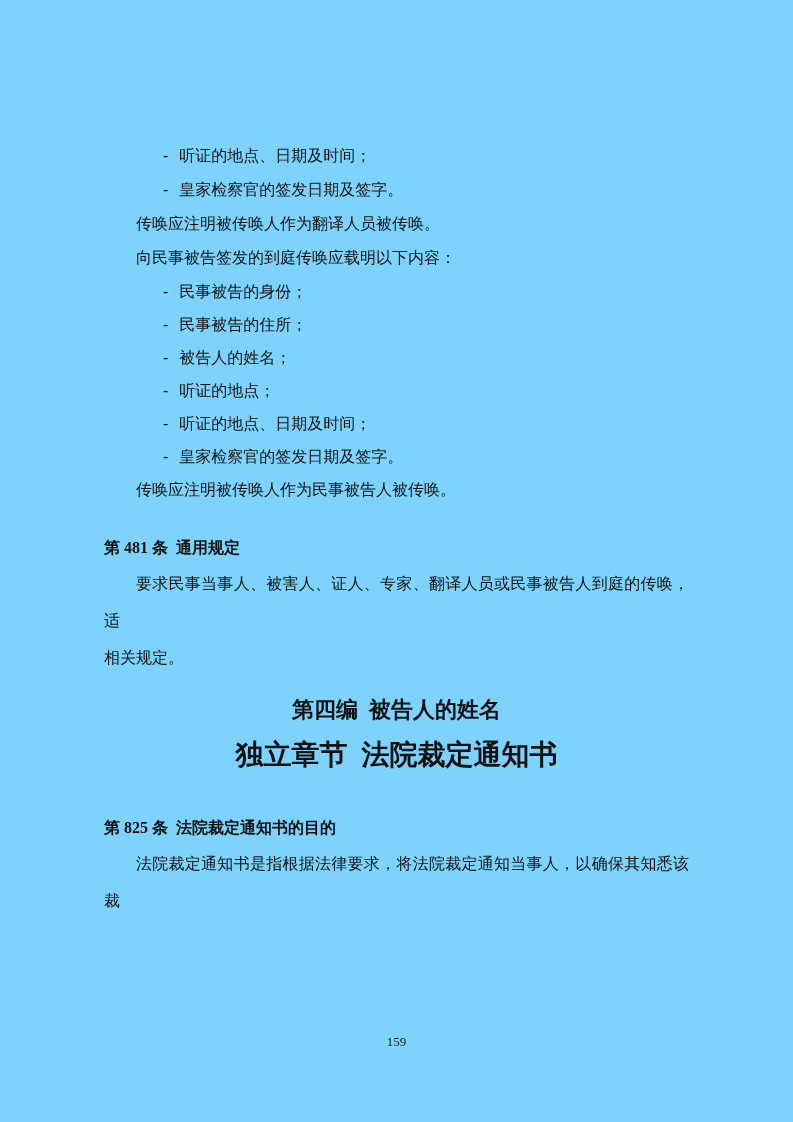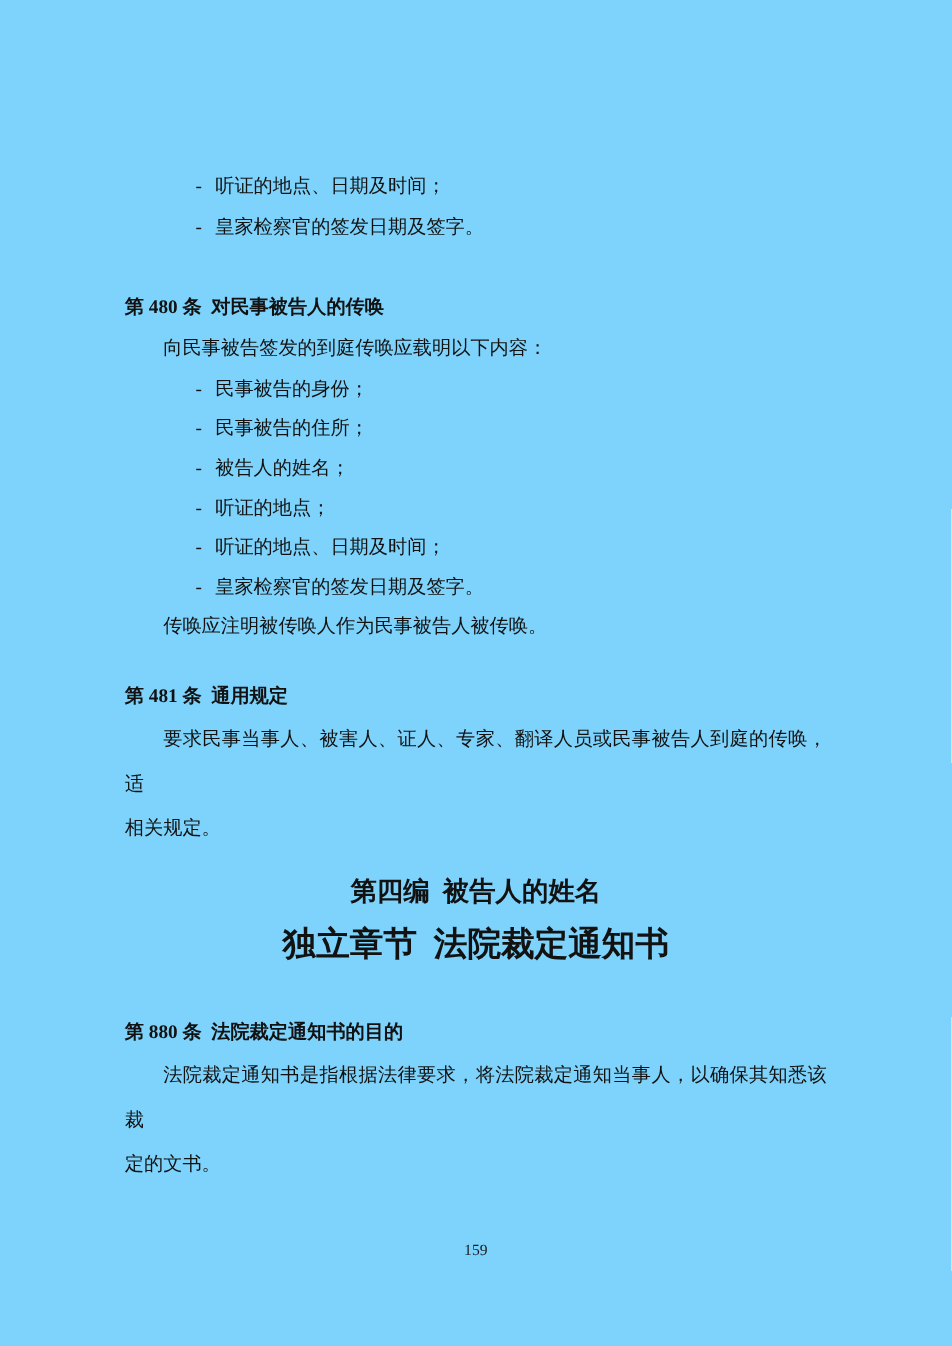--- a/index.html
+++ b/index.html
@@ -79,22 +79,22 @@
 
 <div class="page">
   <div class="content">
 
     <div class="li">
       <span class="dash">-</span><span>听证的地点、日期及时间；</span>
     </div>
     <div class="li">
       <span class="dash">-</span><span>皇家检察官的签发日期及签字。</span>
     </div>
+    <div class="note">传唤应注明被传唤人作为翻译人员被传唤。</div>
 
-    <div class="art-heading h480">第 480 条  对民事被告人的传唤</div>
     <div class="intro">向民事被告签发的到庭传唤应载明以下内容：</div>
     <div class="li tight">
       <span class="dash">-</span><span>民事被告的身份；</span>
     </div>
     <div class="li tight">
       <span class="dash">-</span><span>民事被告的住所；</span>
     </div>
     <div class="li tight">
       <span class="dash">-</span><span>被告人的姓名；</span>
     </div>
@@ -111,22 +111,21 @@
 
     <div class="art-heading h481">第 481 条  通用规定</div>
     <div>
       <div class="pline first">要求民事当事人、被害人、证人、专家、翻译人员或民事被告人到庭的传唤，适</div>
       <div class="pline last">相关规定。</div>
     </div>
 
     <div class="part-heading">第四编  被告人的姓名</div>
     <div class="chapter-heading">独立章节  法院裁定通知书</div>
 
-    <div class="art-heading h482">第 880 条  法院裁定通知书的目的</div>
+    <div class="art-heading h482">第 825 条  法院裁定通知书的目的</div>
     <div>
       <div class="pline first">法院裁定通知书是指根据法律要求，将法院裁定通知当事人，以确保其知悉该裁</div>
-      <div class="pline last">定的文书。</div>
     </div>
 
   </div>
 
   <div class="footer">159</div>
 </div>
 
 </body></html>

